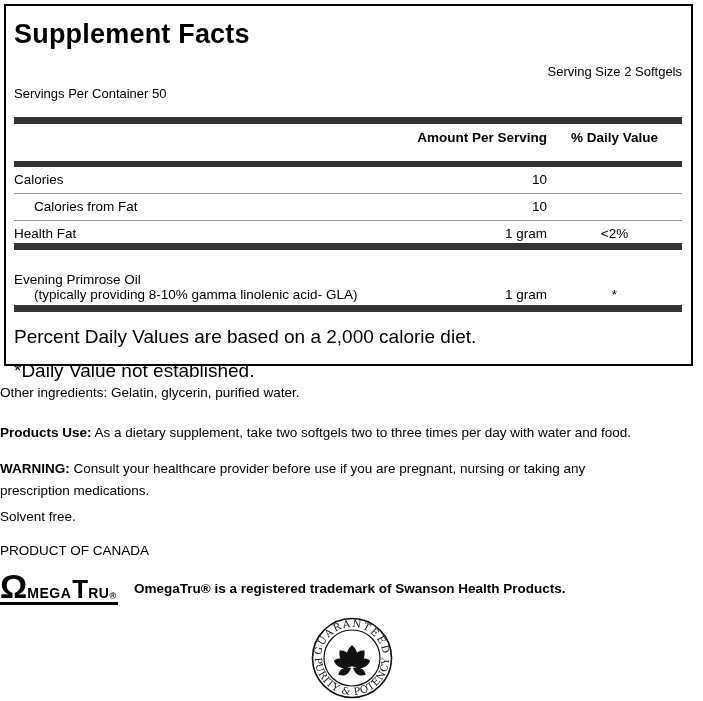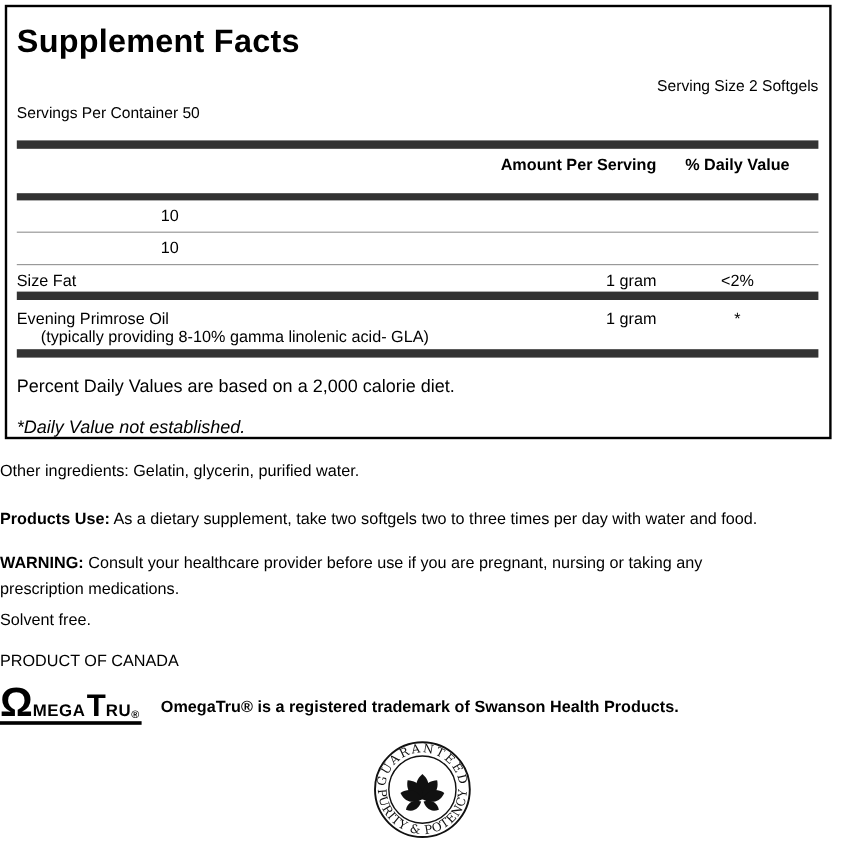--- a/index.html
+++ b/index.html
@@ -44,25 +44,25 @@
 
   .row {
     display: flex; align-items: flex-start;
     font-size: 13.5px; line-height: 15px;
     padding: 5px 0 6px 0;
   }
   .row.sep { border-bottom: 1px solid #999999; }
   .row.tight { padding-bottom: 2px; }
   .indent { padding-left: 20px; }
   .row-detail { margin-top: 0px; padding-left: 20px; }
-  .row-multi { padding: 8px 0 3px 0; }
-
-  .footnote { font-size: 15px; line-height: 15px; }
+  .row-multi { padding: 22px 0 3px 0; align-items: flex-end; }
+
+  .footnote { font-size: 19px; line-height: 15px; }
   .footnote-1 { margin-top: 17px; }
-  .footnote-2 { margin-top: 19px; font-style: italic; }
+  .footnote-2 { margin-top: 19px; }
 
   
   .notes {
     position: absolute; left: 0; top: 385px; width: 692px;
     font-size: 13.5px; line-height: 16px;
   }
   .notes p { margin: 0; }
   .note-suggested { margin-top: 24px !important; }
   .note-warning { margin-top: 17px !important; line-height: 22px; width: 655px; }
   .note-solvent { margin-top: 7px !important; }
@@ -110,31 +110,33 @@
 
     <div class="hdr-row">
       <div class="col-name"></div>
       <div class="col-amt">Amount Per Serving</div>
       <div class="col-dv">% Daily Value</div>
     </div>
 
     <div class="bar bar-thin"></div>
 
     <div class="row sep">
+      <div class="col-name">Calories</div>
       <div class="col-amt">10</div>
       <div class="col-dv"></div>
     </div>
 
     <div class="row sep">
+      <div class="col-name indent">Calories from Fat</div>
       <div class="col-amt">10</div>
       <div class="col-dv"></div>
     </div>
 
     <div class="row tight">
-      <div class="col-name">Size Fat</div>
+      <div class="col-name">Health Fat</div>
       <div class="col-amt">1 gram</div>
       <div class="col-dv">&lt;2%</div>
     </div>
 
     <div class="bar"></div>
 
     <div class="row row-multi">
       <div class="col-name">
         <div>Evening Primrose Oil</div>
         <div class="row-detail">(typically providing 8-10% gamma linolenic acid- GLA)</div>

